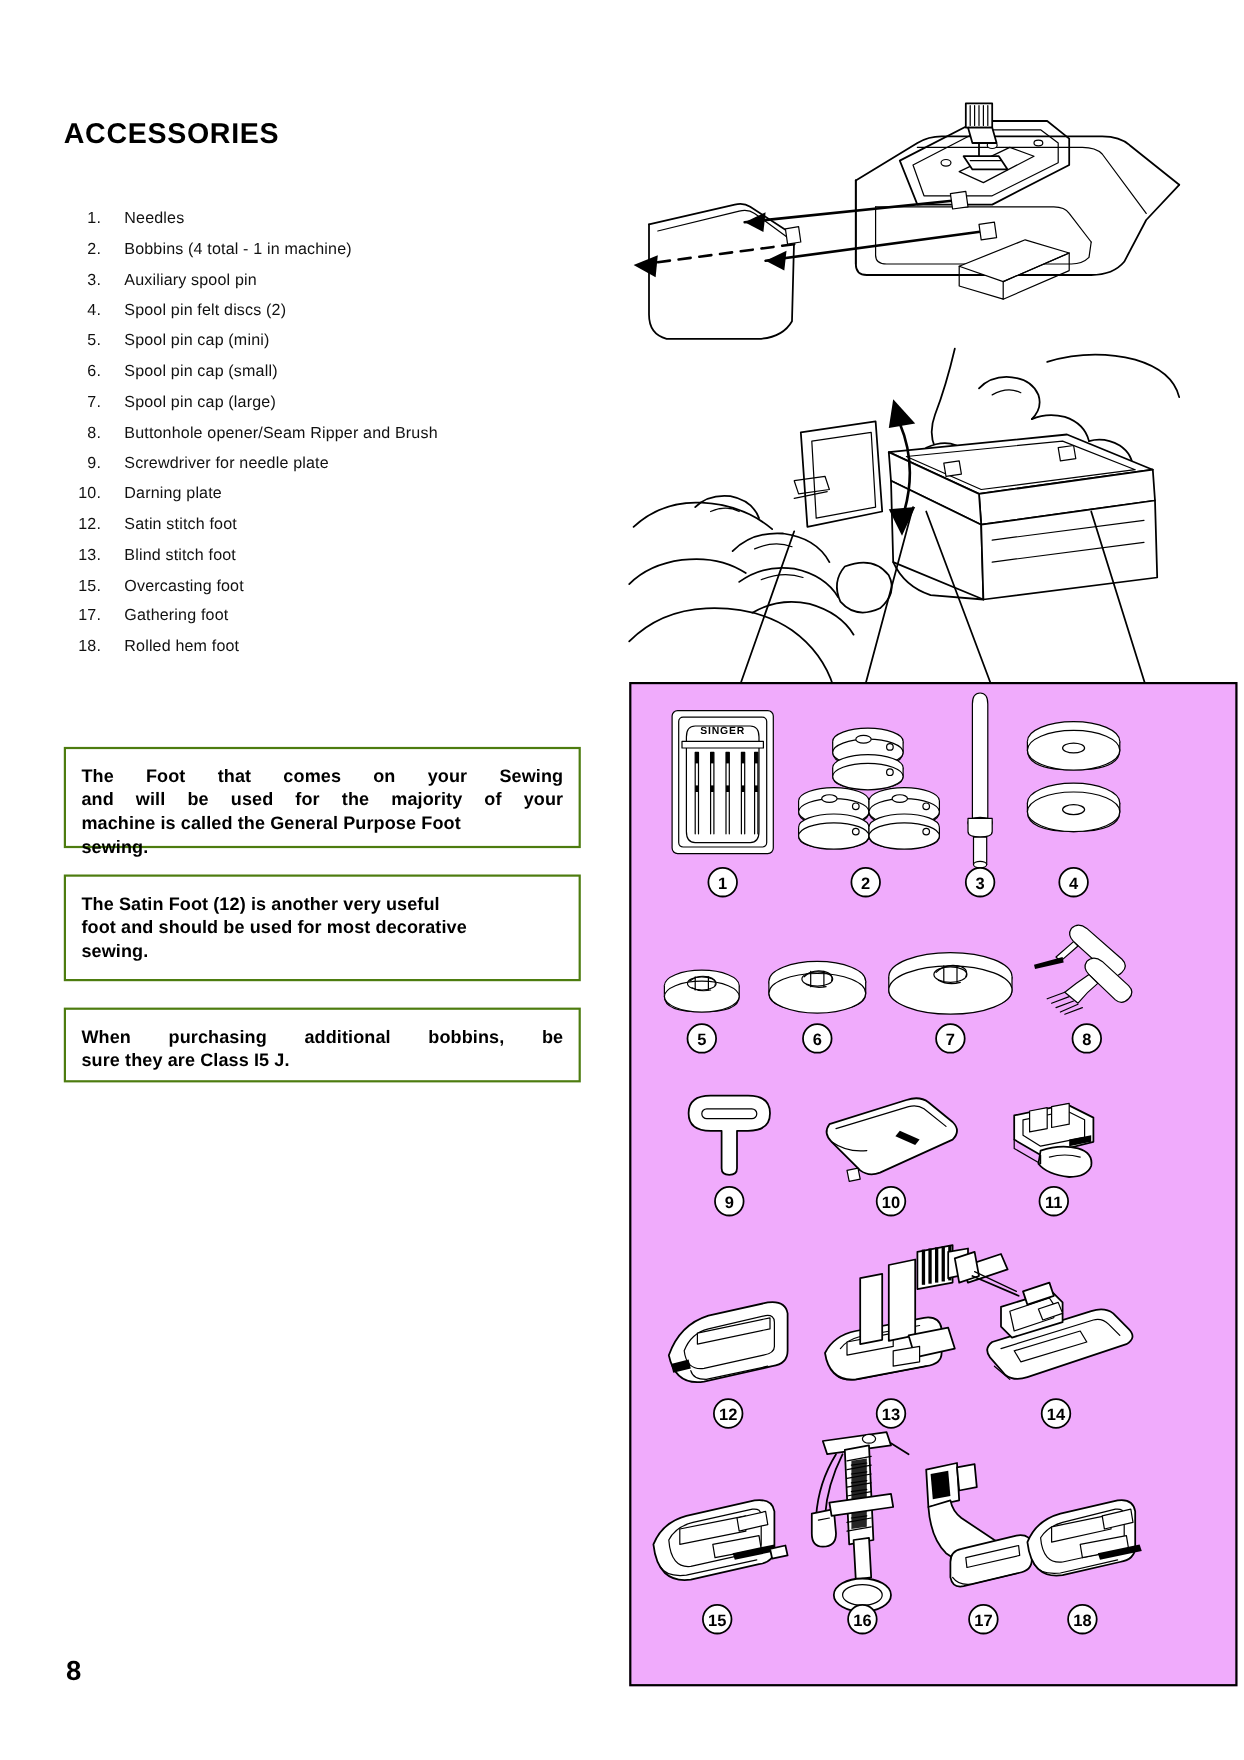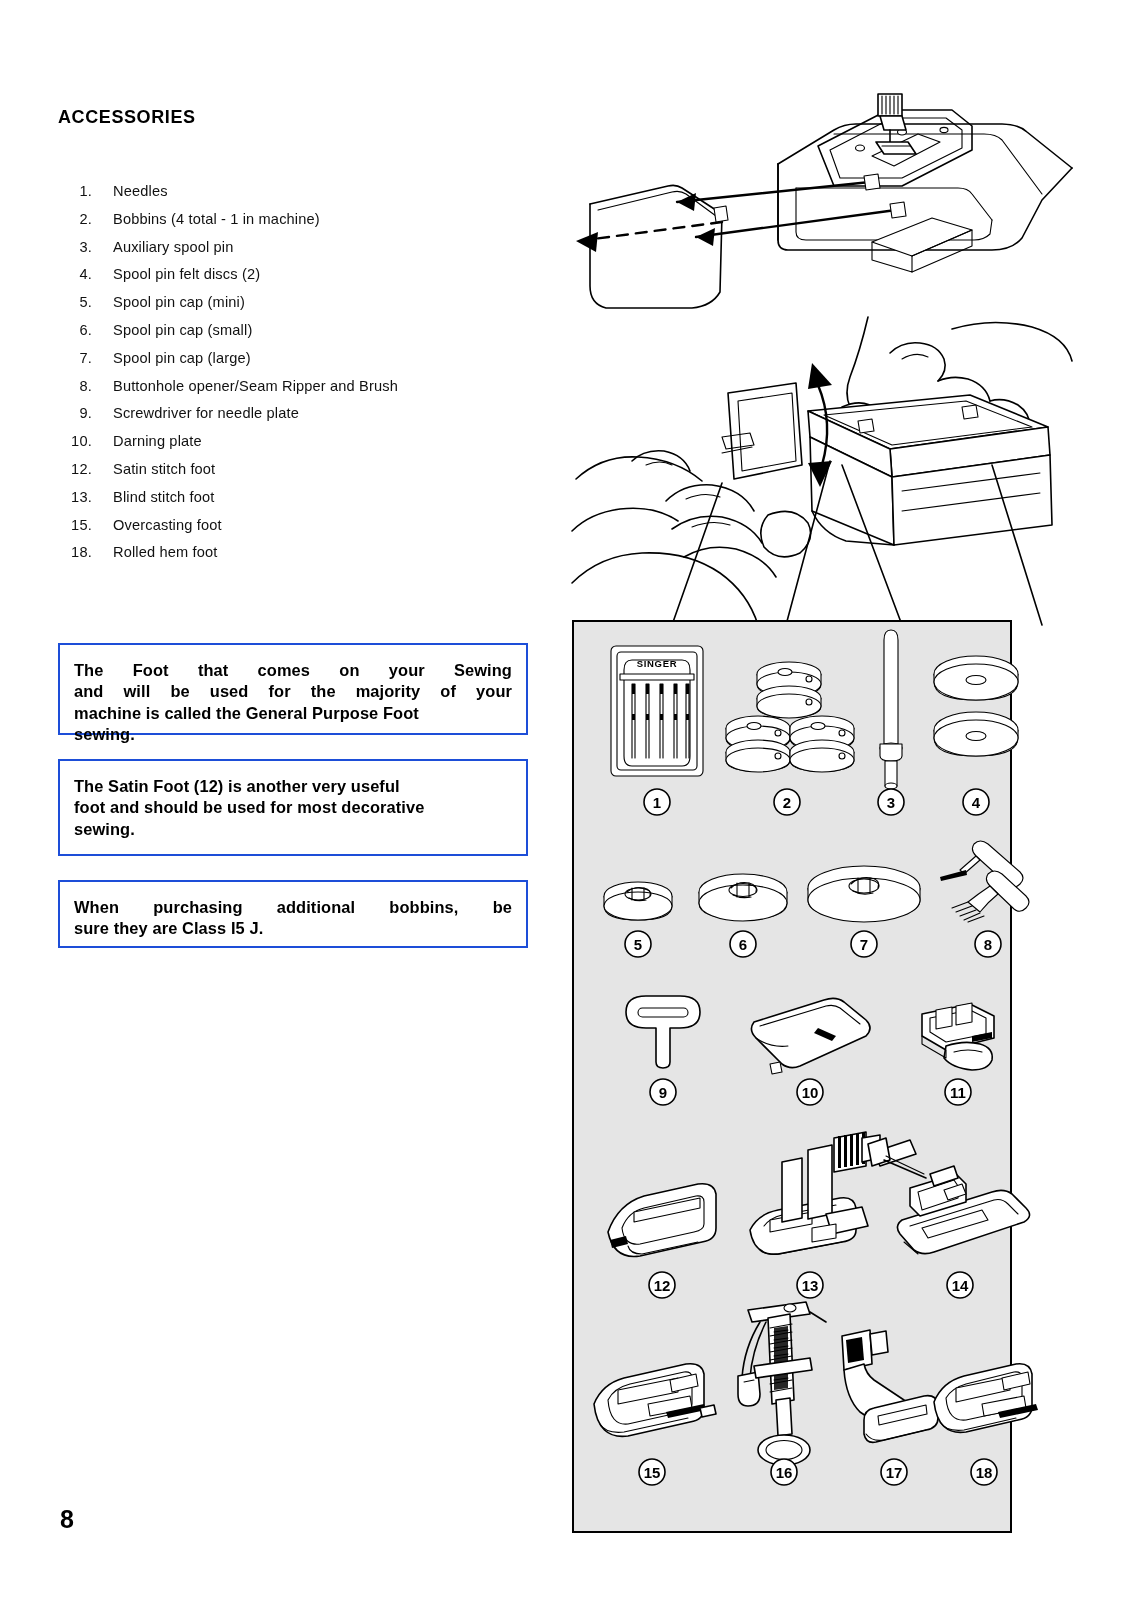--- a/index.html
+++ b/index.html
@@ -9,21 +9,21 @@
     font-family: "Liberation Sans", sans-serif;
     color: #000000;
     overflow: hidden;
   }
   #page { position: relative; width: 1131px; height: 1600px; }
 
   
   #left-col { position: absolute; left: 58px; top: 108px; width: 470px; }
 
   #page-title {
-    font-size: 18px; font-weight: bold;
+    font-size: 26px; font-weight: bold;
     letter-spacing: 0.6px;
     line-height: 1;
   }
 
   #accessory-list { margin-top: 57px; }
   .list-item {
     display: flex;
     align-items: baseline;
     height: 27.8px;
     font-size: 14.6px;
@@ -33,21 +33,21 @@
     width: 34px;
     text-align: right;
     margin-right: 11px;
     flex: 0 0 auto;
     letter-spacing: 0.2px;
   }
   .list-label { letter-spacing: 0.15px; margin-left: 10px; }
 
   
   .callout {
-    border: 2px solid #1d4ed8;
+    border: 2px solid #4d7c0f;
     margin-top: 24px;
     padding: 15px 14px 14px 14px;
     font-size: 16.4px;
     font-weight: bold;
     line-height: 1.30;
     letter-spacing: 0.1px;
   }
   #callout-1 { margin-top: 71px; height: 92px; text-align: justify; }
   #callout-1 .ln { display: block; }
   #callout-1 .ln.j { text-align: justify; text-align-last: justify; }
@@ -59,22 +59,22 @@
   
   #page-number {
     position: absolute;
     left: 60px; top: 1505px;
     font-size: 25px; font-weight: bold;
   }
 
   
   #illo-top   { position: absolute; left: 572px; top: 90px;  width: 500px; height: 230px; }
   #illo-mid   { position: absolute; left: 572px; top: 315px; width: 500px; height: 310px; }
-  #illo-panel { position: absolute; left: 572px; top: 620px; width: 440px; height: 913px;
-                border: 2.5px solid #000; background: #e5e5e5; }
+  #illo-panel { position: absolute; left: 572px; top: 620px; width: 553px; height: 913px;
+                border: 2.5px solid #000; background: #f0abfc; }
 
   svg { display: block; overflow: visible; }
   .ln-s  { fill: none; stroke: #000; stroke-width: 1.6; stroke-linejoin: round; stroke-linecap: round; }
   .ln-t  { fill: none; stroke: #000; stroke-width: 1.1; stroke-linejoin: round; stroke-linecap: round; }
   .ln-h  { fill: none; stroke: #000; stroke-width: 2.4; stroke-linejoin: round; stroke-linecap: round; }
   .fil-w { fill: #fff; stroke: #000; stroke-width: 1.6; stroke-linejoin: round; }
   .fil-wt{ fill: #fff; stroke: #000; stroke-width: 1.1; stroke-linejoin: round; }
   .fil-k { fill: #000; stroke: none; }
 
   .numlabel {
@@ -145,20 +145,24 @@
           <span class="list-num">12.</span>
           <span class="list-label">Satin stitch foot</span>
         </li>
       <li class="list-item">
           <span class="list-num">13.</span>
           <span class="list-label">Blind stitch foot</span>
         </li>
       <li class="list-item">
           <span class="list-num">15.</span>
           <span class="list-label">Overcasting foot</span>
+        </li>
+      <li class="list-item">
+          <span class="list-num">17.</span>
+          <span class="list-label">Gathering foot</span>
         </li>
       <li class="list-item">
           <span class="list-num">18.</span>
           <span class="list-label">Rolled hem foot</span>
         </li>
     </ol>
 
     <div class="callout" id="callout-1">
       <span class="ln j">The Foot that comes on your Sewing</span>
       <span class="ln j">and will be used for the majority of your</span>

